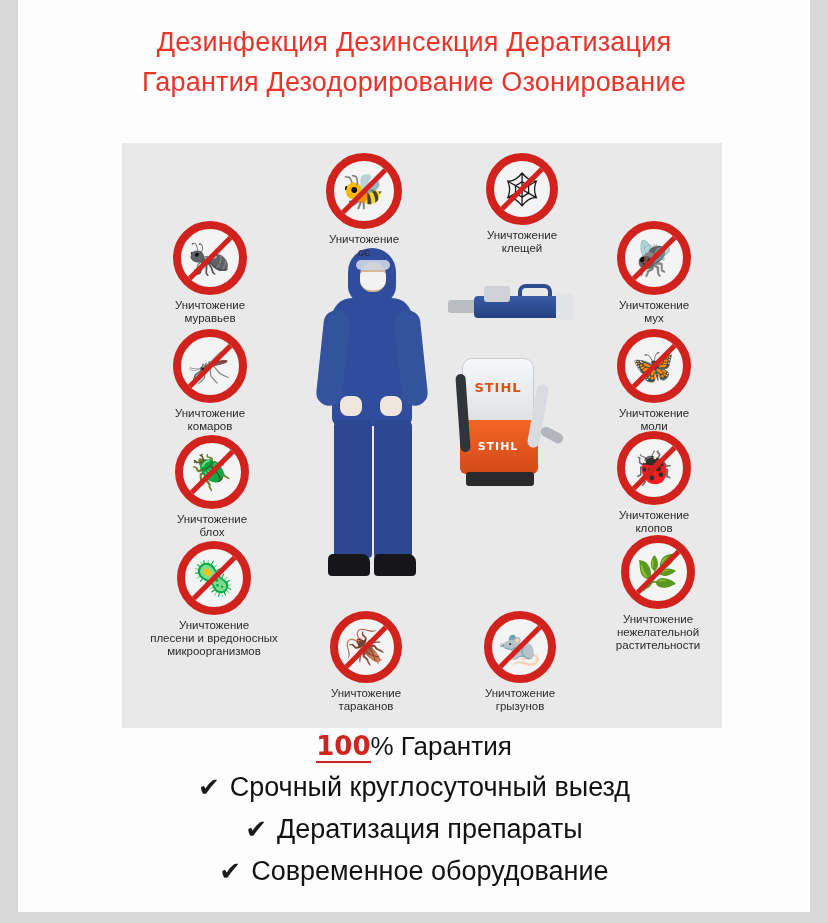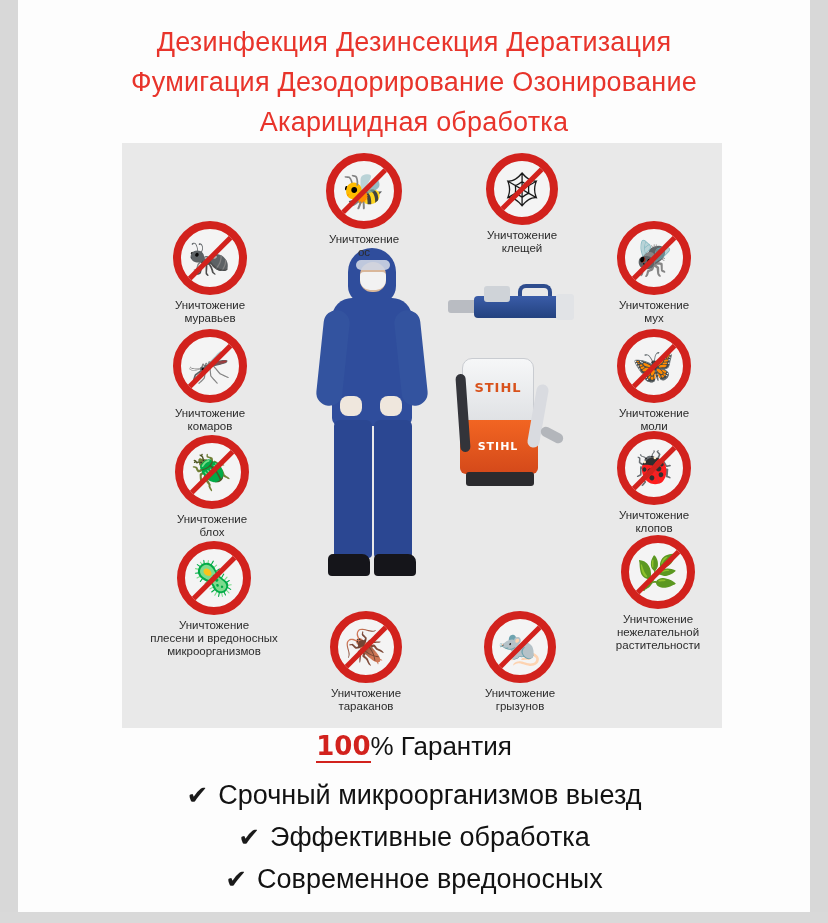--- a/index.html
+++ b/index.html
@@ -347,21 +347,21 @@
   .claims {
     position: absolute;
     left: 0; right: 0;
     top: 730px;
     text-align: center;
     color: #121212;
   }
   .guarantee {
     font-size: 26px;
     line-height: 32px;
-    margin-bottom: 12px;
+    margin-bottom: 4px;
   }
   .guarantee .hundred {
     color: #d2221d;
     font-weight: bold;
     border-bottom: 2px solid #d2221d;
     font-family: "DejaVu Sans", sans-serif;
   }
   .claim-row {
     display: flex;
     align-items: center;
@@ -423,22 +423,21 @@
 
 <div id="poster">
 
   <div class="gutter left"></div>
   <div class="gutter right"></div>
 
   <div class="sheet">
 
     <div class="headline">
       <div>Дезинфекция Дезинсекция Дератизация</div>
-      <div>Фумигация Дезодорирование Озонирование</div>
-      <div>Акарицидная обработка</div>
+      <div>Гарантия Дезодорирование Озонирование</div>
     </div>
 
     <div class="panel">
 
       <div class="worker" style="left:192px; top:105px;">
         <div class="w-hood"></div>
         <div class="w-face"></div>
         <div class="w-goggles"></div>
         <div class="w-mask"></div>
         <div class="w-torso"></div>
@@ -583,28 +582,28 @@
       </div>
 
     </div>
 
     <div class="claims">
       <div class="guarantee">
         <span class="hundred">100</span><span>% Гарантия</span>
       </div>
       <div class="claim-row">
         <span class="tick">✔</span>
-        <span>Срочный микроорганизмов выезд</span>
+        <span>Срочный круглосуточный выезд</span>
       </div>
       <div class="claim-row">
         <span class="tick">✔</span>
-        <span>Эффективные обработка</span>
+        <span>Дератизация препараты</span>
       </div>
       <div class="claim-row">
         <span class="tick">✔</span>
-        <span>Современное вредоносных</span>
+        <span>Современное оборудование</span>
       </div>
     </div>
 
   </div>
 
 
 </div>
 
 </body></html>

